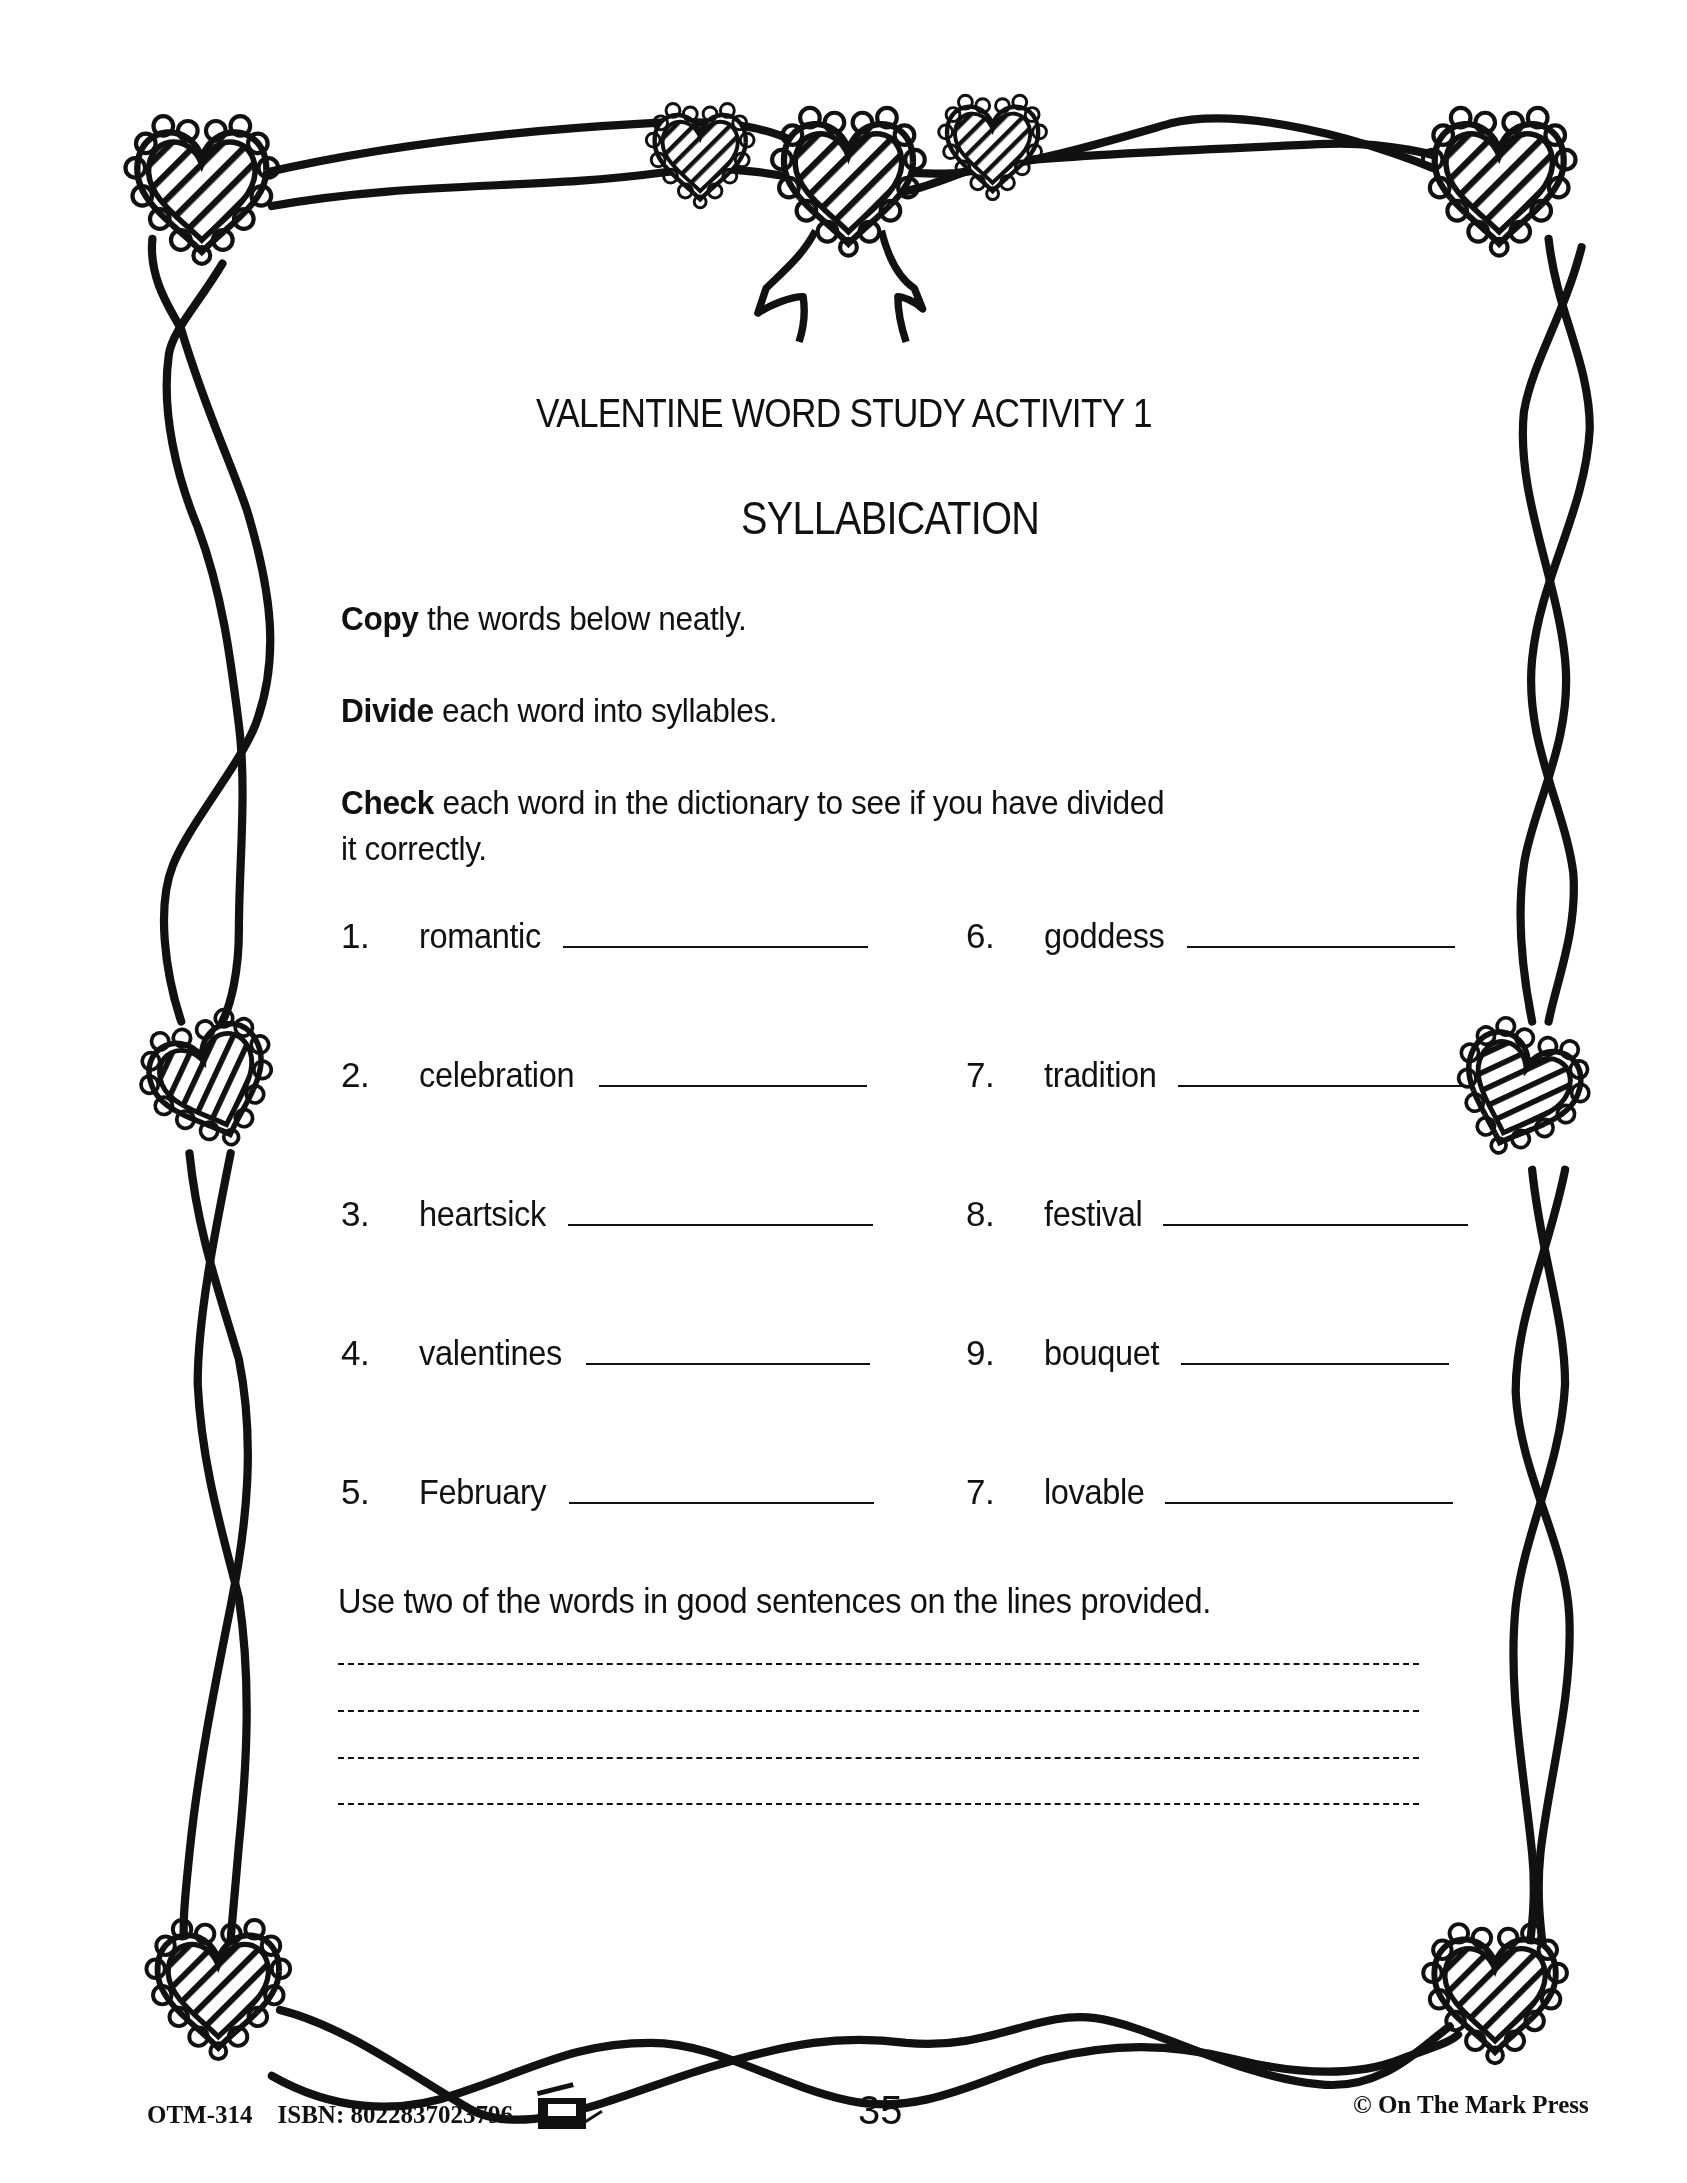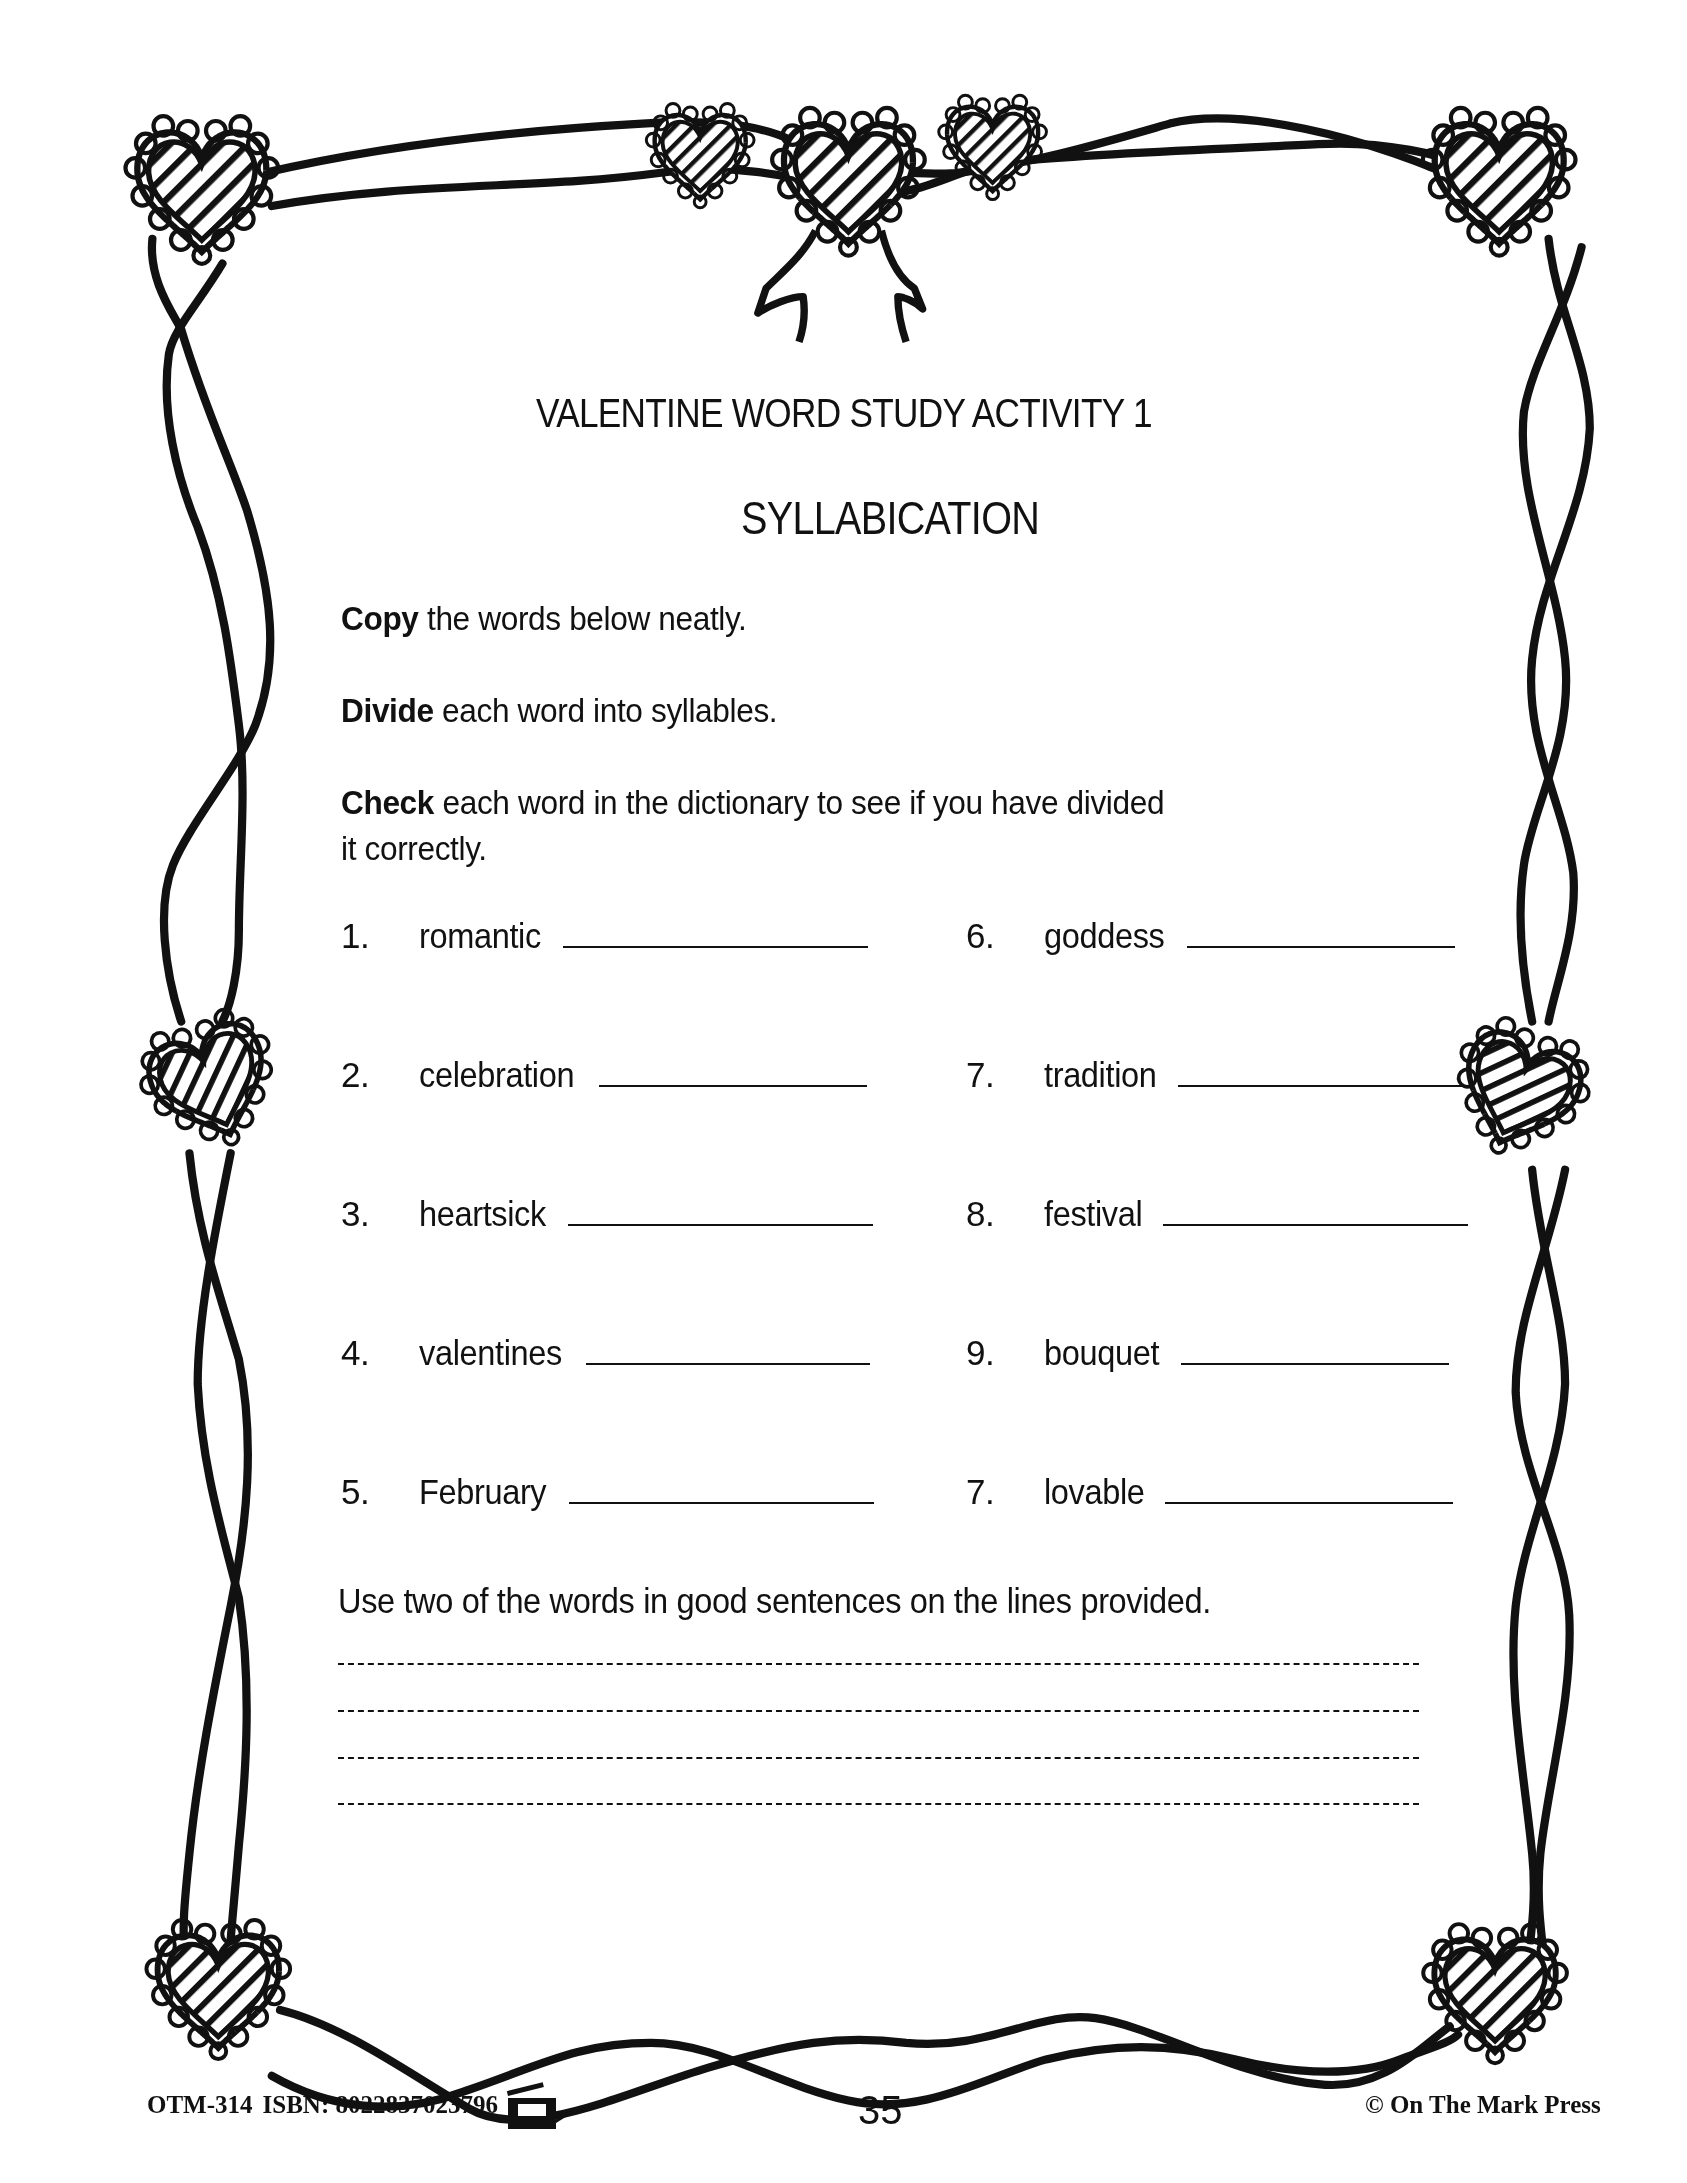--- a/index.html
+++ b/index.html
@@ -151,25 +151,25 @@
   <span class="blank" style="width:288px;"></span>
 </div>
 
 <div class="abs instr" style="left:338px; top:1578px; font-size:35px;">Use two of the words in good sentences on the lines provided.</div>
 
 <div class="wline" style="top:1663px;"></div>
 <div class="wline" style="top:1710px;"></div>
 <div class="wline" style="top:1757px;"></div>
 <div class="wline" style="top:1803px;"></div>
 
-<div class="footer" style="left:147px; display:flex; align-items:flex-start; gap:10px;">
+<div class="footer" style="left:147px; display:flex; align-items:flex-end; gap:25px;">
   <span>OTM-314</span>
   <span>ISBN: 8022837023796</span>
   <span style="display:inline-block; position:relative; width:68px; height:38px;">
     <span style="position:absolute; left:0; top:6.6px; width:48px; height:31px; background:#111;"></span>
     <span style="position:absolute; left:10px; top:13px; width:28px; height:11.5px; background:#fff;"></span>
     <span style="position:absolute; left:0; top:0; width:37px; height:5px; background:#111; transform:rotate(-14deg); transform-origin:left bottom;"></span>
     <span style="position:absolute; left:46px; top:30px; width:21.4px; height:2.5px; background:#111; transform:rotate(-32deg); transform-origin:left center;"></span>
   </span>
 </div>
 <div class="pagenum" style="left:858px;">35</div>
-<div class="footer" style="left:1353px;margin-left:12px;">© On The Mark Press</div>
+<div class="footer" style="left:1353px;">© On The Mark Press</div>
 
 
 </body></html>

